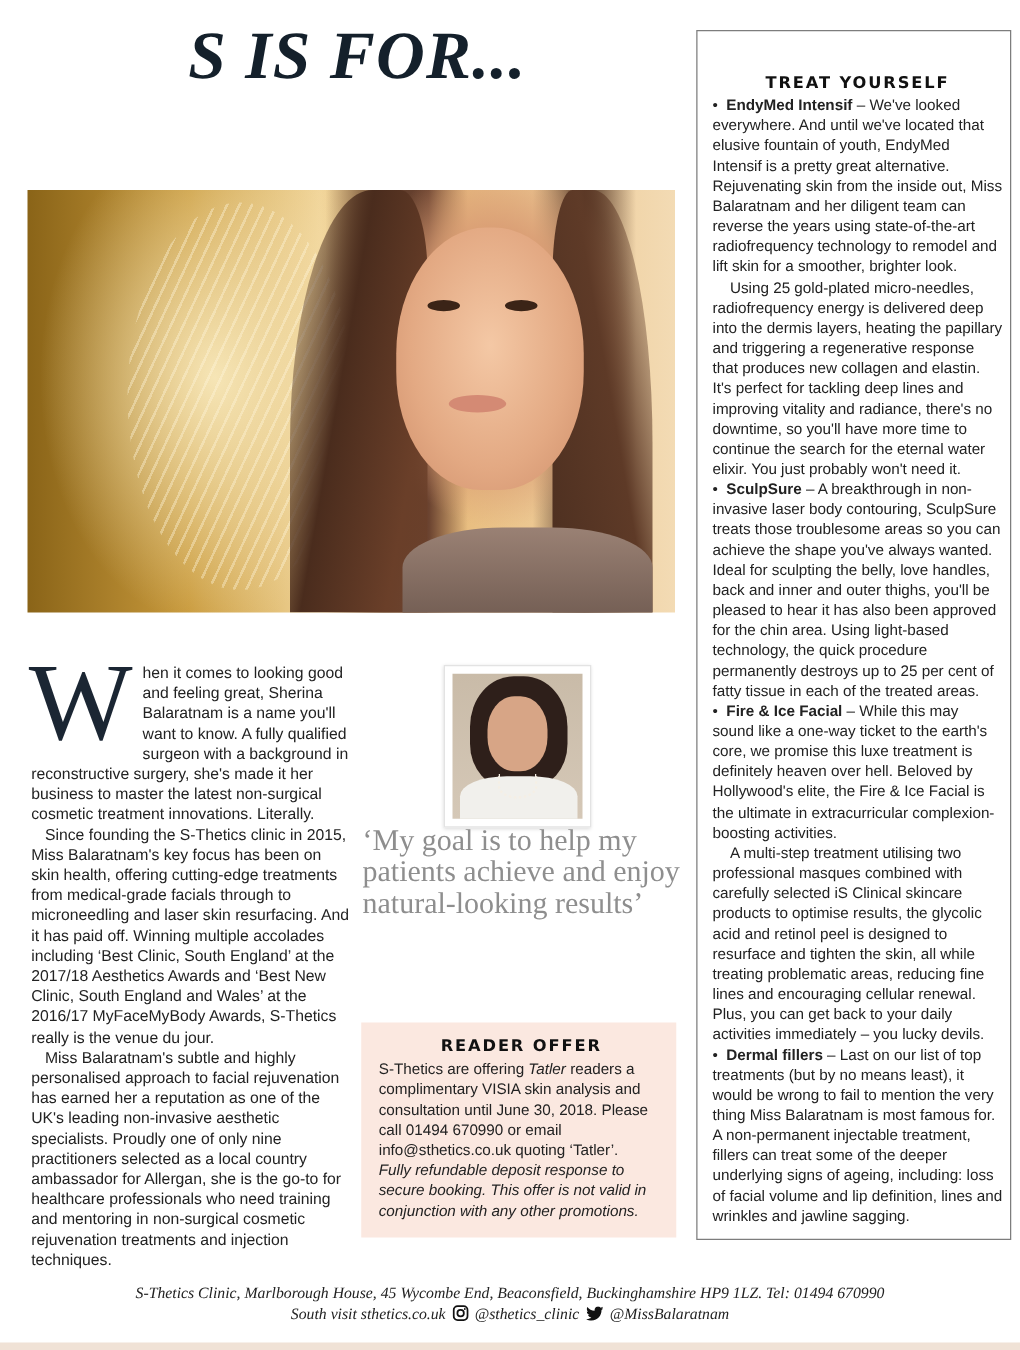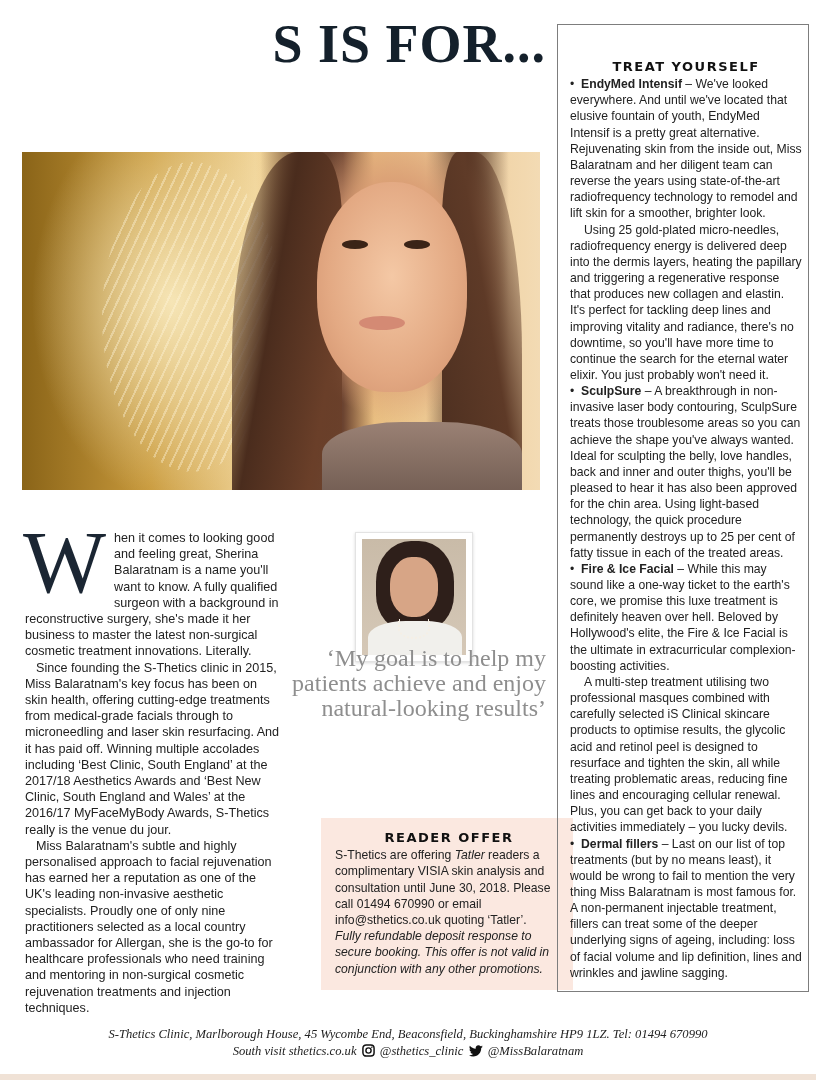--- a/index.html
+++ b/index.html
@@ -1,21 +1,21 @@
 <!DOCTYPE html>
 <html><head>
 <meta charset="utf-8">
 <style>
   * { box-sizing: border-box; margin: 0; padding: 0; }
   html, body { width: 816px; height: 1080px; background: #ffffff; overflow: hidden; }
   body { position: relative; font-family: "Liberation Sans", sans-serif; color: #1e1e1e; }
 
   .headline {
-    position: absolute; left: 26px; top: 14px; width: 520px; text-align: right;
-    font-family: "Liberation Serif", serif; font-size: 54px; color: #14202b; letter-spacing: 1px; line-height: 60px;
+    position: absolute; left: 26px; top: 14px; width: 520px; text-align: center;
+    font-family: "Liberation Serif", serif; font-size: 54px; color: #14202b; letter-spacing: 1px; line-height: 60px; font-style: italic;
   }
   .standfirst {
     position: absolute; left: 26px; top: 78px; width: 520px; text-align: center;
     font-family: "DejaVu Sans", sans-serif; font-size: 16.5px; color: #333; line-height: 24px; font-weight: 300;
   }
 
   .hero {
     position: absolute; left: 22px; top: 152px; width: 518px; height: 338px; overflow: hidden;
     background:
       radial-gradient(ellipse 110px 150px at 375px 120px, #e8b48e 0%, #d99c74 55%, rgba(217,156,116,0) 100%),
@@ -71,28 +71,28 @@
   .portrait .photo {
     position: relative; width: 100%; height: 100%; overflow: hidden;
     background: linear-gradient(180deg, #c9bba8 0%, #d5c8b7 100%);
   }
   .portrait .hair { position: absolute; left: 14px; top: 2px; width: 78px; height: 90px; background: #2e1f1a; border-radius: 45% 45% 40% 40%; }
   .portrait .face { position: absolute; left: 28px; top: 18px; width: 48px; height: 60px; background: #d7a586; border-radius: 45%; }
   .portrait .top { position: absolute; left: 6px; top: 82px; width: 94px; height: 40px; background: #f1f0ec; border-radius: 40% 40% 0 0; }
   .portrait .pearls { position: absolute; left: 36px; top: 80px; width: 32px; height: 20px; border: 2px dotted #f5efe5; border-top: none; border-radius: 0 0 50% 50%; }
 
   .pullquote {
-    position: absolute; left: 290px; top: 646px; width: 256px; text-align: right;
+    position: absolute; left: 290px; top: 661px; width: 256px; text-align: left;
     font-family: "Liberation Serif", serif; font-size: 24px; line-height: 25px; color: #8e8e8e;
   }
 
   .offer {
     position: absolute; left: 289px; top: 818px; width: 252px; height: 172px;
     background: #fbe8e0; padding: 12px 10px 8px 14px;
-    font-size: 12.2px; line-height: 16.2px; color: #222; margin-left: 32px;
+    font-size: 12.2px; line-height: 16.2px; color: #222;
   }
   .offer h3 {
     text-align: center; font-family: "DejaVu Sans", sans-serif; font-weight: bold;
     font-size: 13px; letter-spacing: 1.5px; color: #111; margin-bottom: 1px;
   }
   .offer em { font-style: italic; }
 
   .sidebar {
     position: absolute; left: 557px; top: 24px; width: 252px; height: 968px;
     border: 1.5px solid #7d7d7d; padding: 34px 6px 8px 12px;

